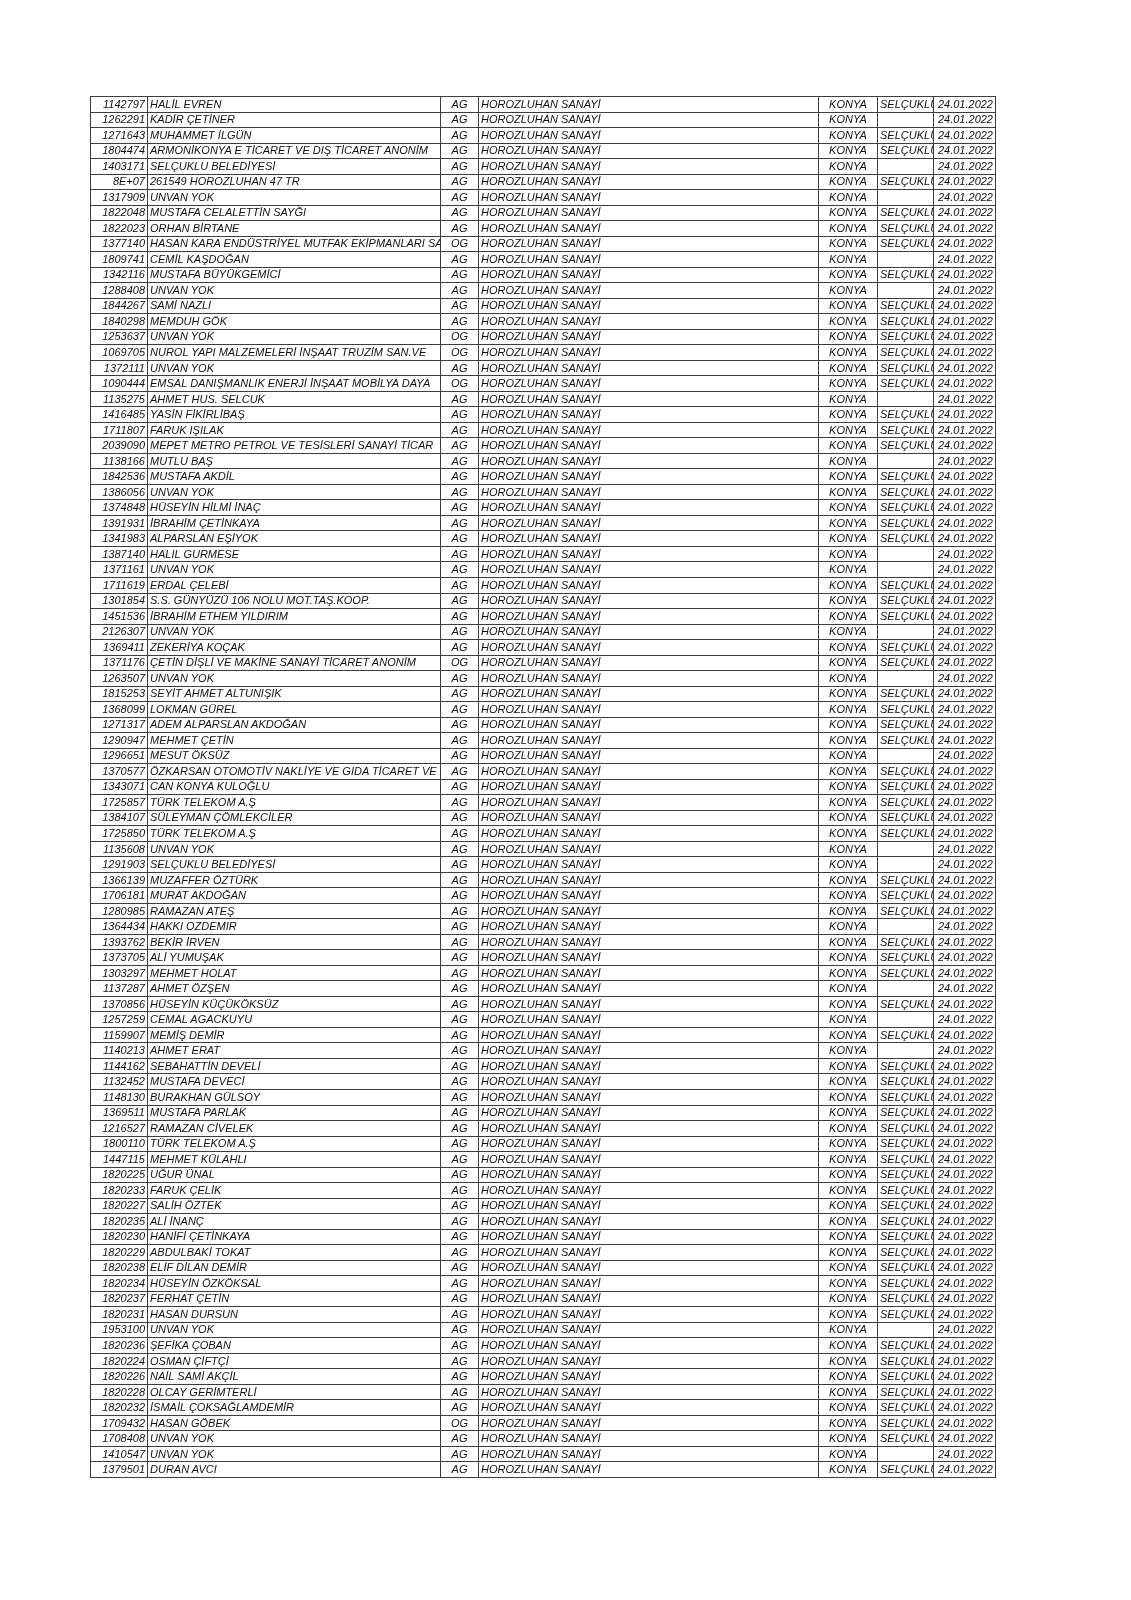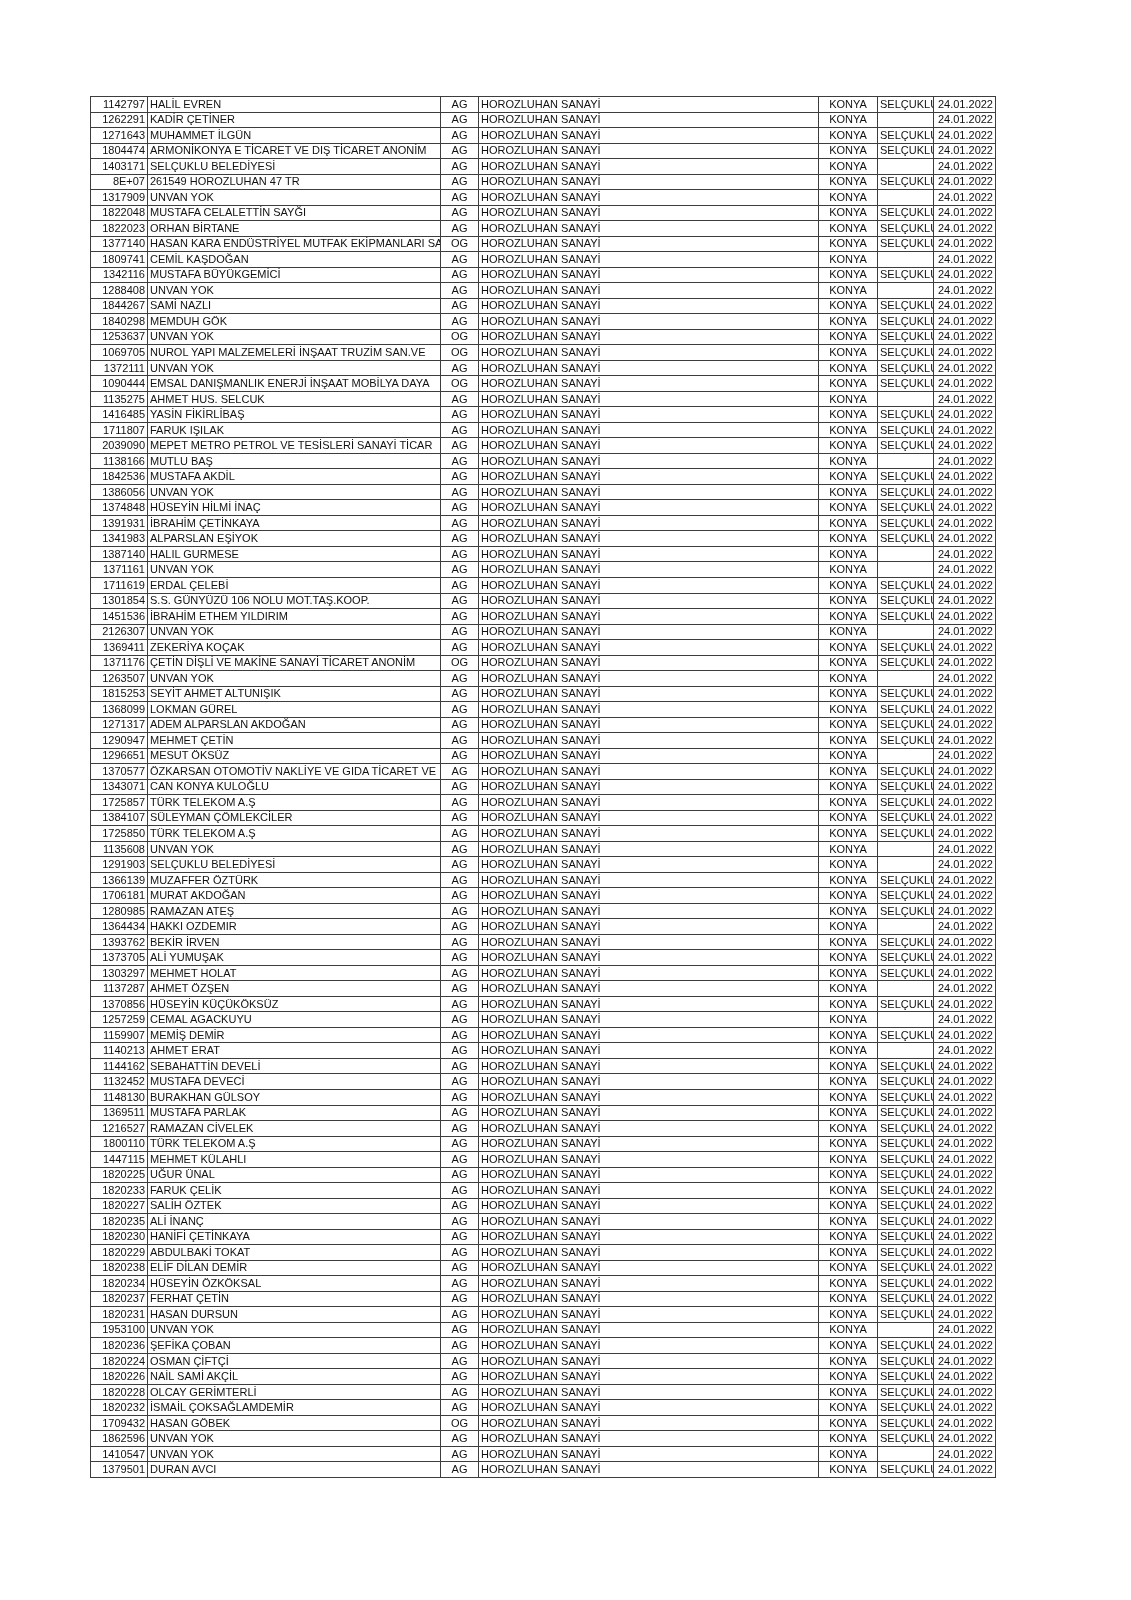--- a/index.html
+++ b/index.html
@@ -16,20 +16,21 @@
   }
   .sheet {
     position: absolute;
     left: 90px;
     top: 96px;
   }
   table.records {
     border-collapse: collapse;
     table-layout: fixed;
     width: 905px;
+    font-style: italic;
   }
   table.records td {
     border: 1px solid #3d3d3d;
     height: 14.52px;
     font-size: 11px;
     line-height: 13px;
     white-space: nowrap;
     overflow: hidden;
     padding: 0 2px;
     background: #ffffff;
@@ -826,21 +827,21 @@
         <tr>
     <td class="c-id">1709432</td>
     <td class="c-name">HASAN GÖBEK</td>
     <td class="c-type">OG</td>
     <td class="c-fac">HOROZLUHAN SANAYİ</td>
     <td class="c-prov">KONYA</td>
     <td class="c-dist">SELÇUKLU</td>
     <td class="c-date">24.01.2022</td>
   </tr>
         <tr>
-    <td class="c-id">1862596</td>
+    <td class="c-id">1708408</td>
     <td class="c-name">UNVAN YOK</td>
     <td class="c-type">AG</td>
     <td class="c-fac">HOROZLUHAN SANAYİ</td>
     <td class="c-prov">KONYA</td>
     <td class="c-dist">SELÇUKLU</td>
     <td class="c-date">24.01.2022</td>
   </tr>
         <tr>
     <td class="c-id">1410547</td>
     <td class="c-name">UNVAN YOK</td>

